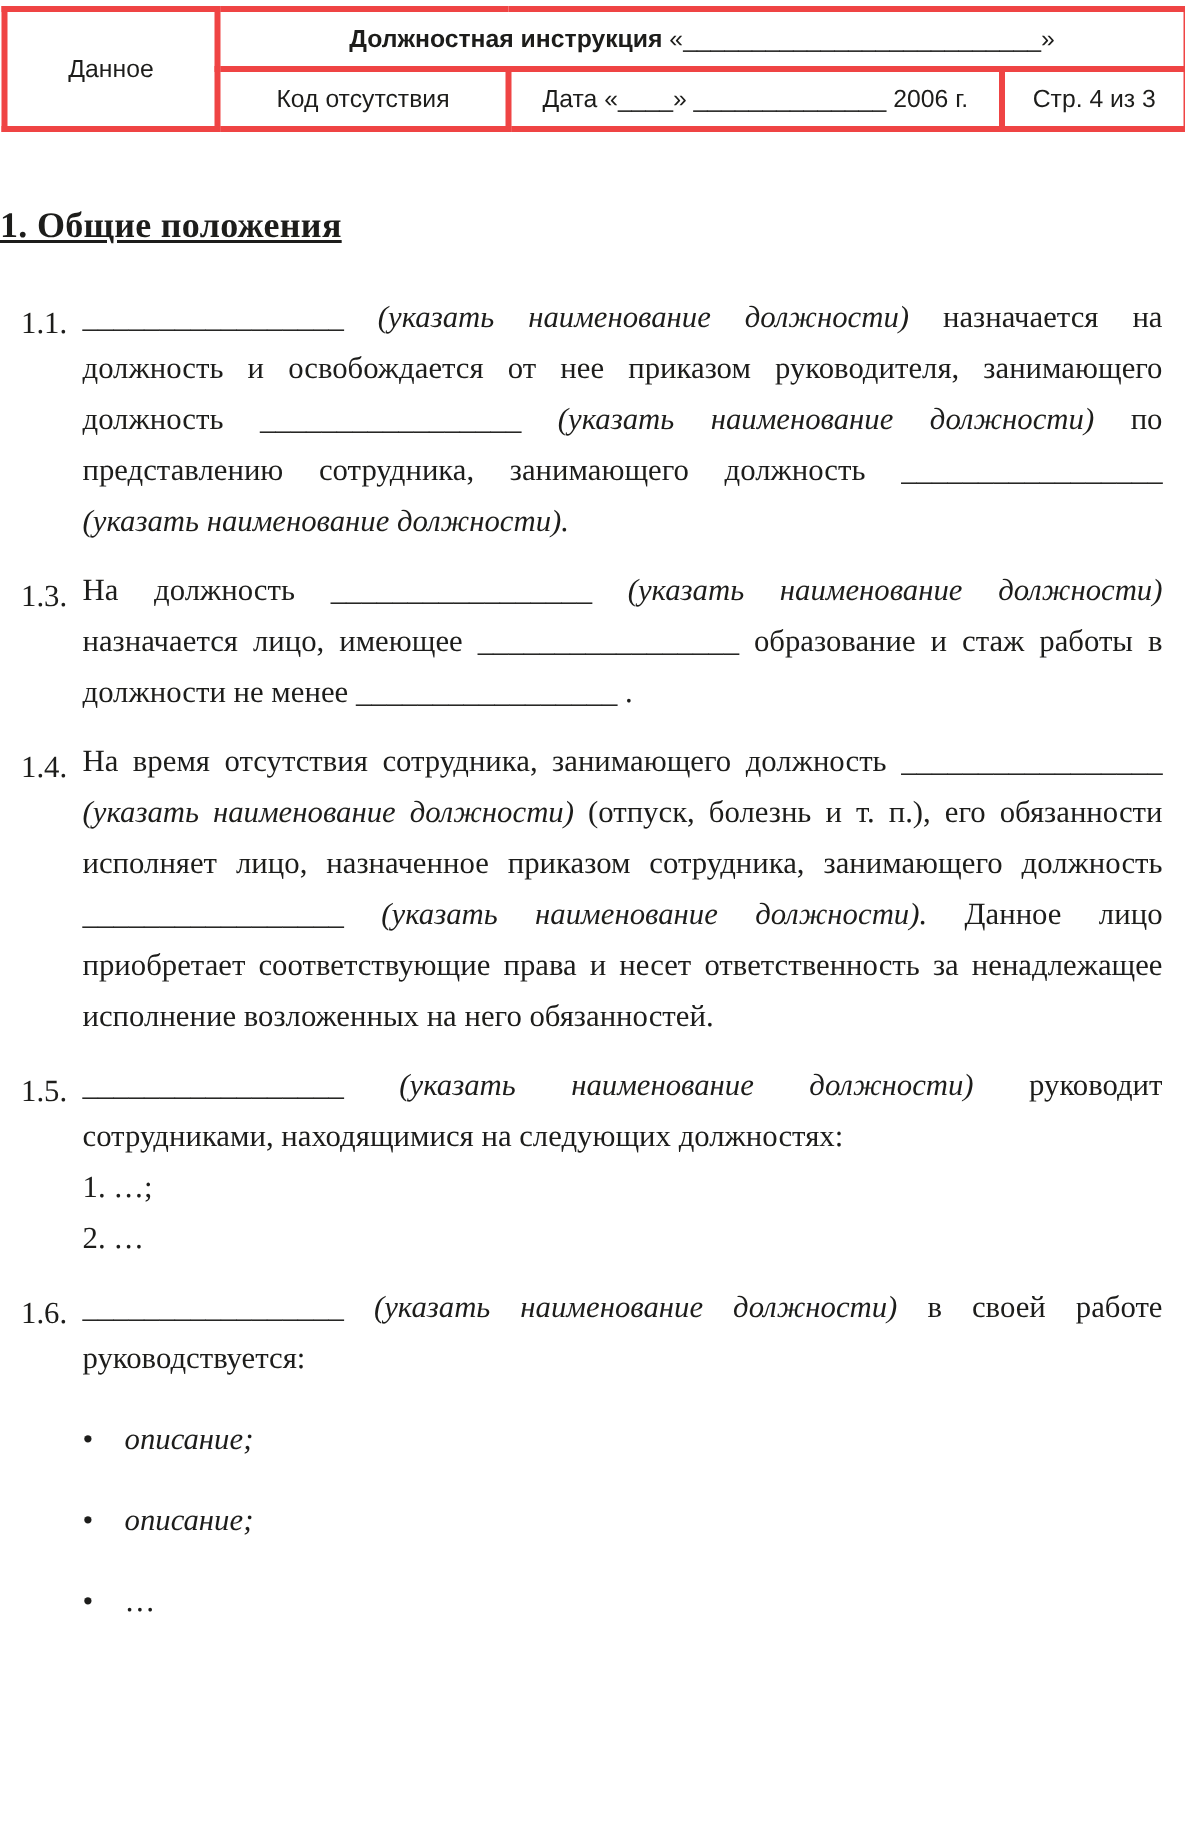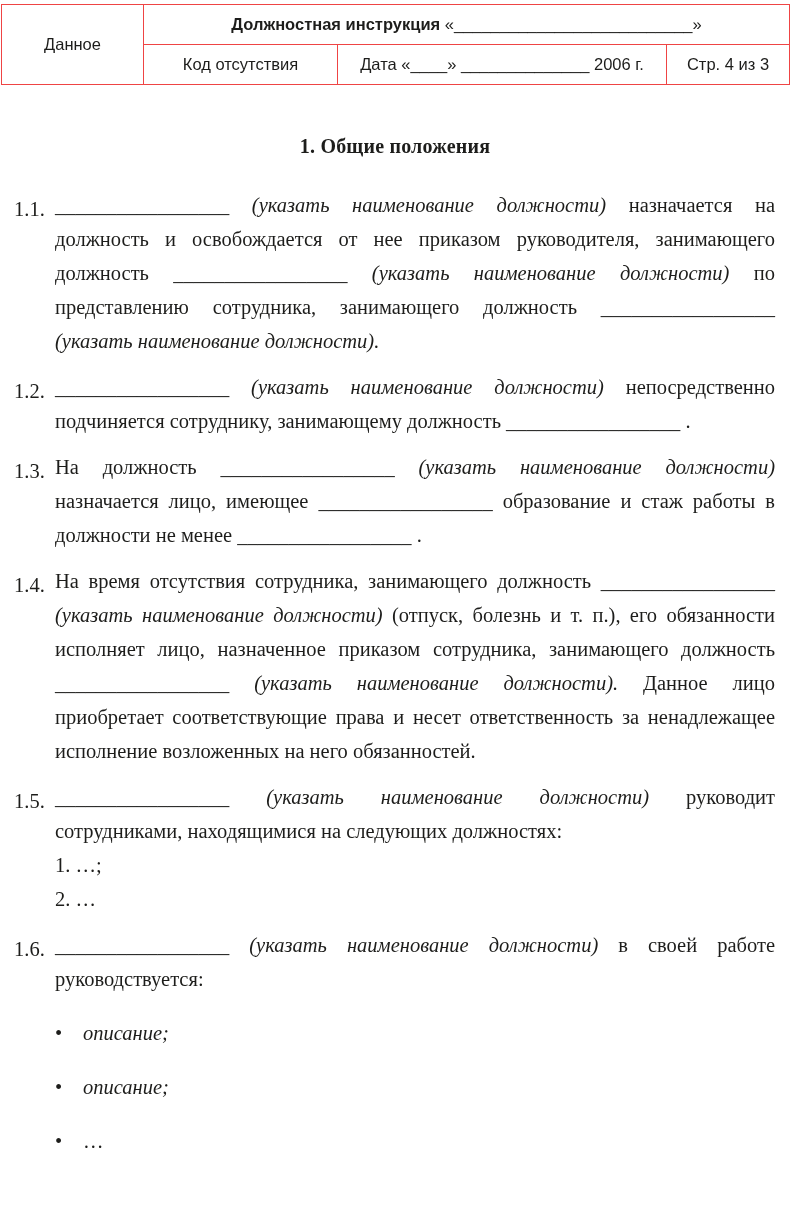--- a/index.html
+++ b/index.html
@@ -19,38 +19,38 @@
   .header-table {
     width: 788px;
     margin: 4px 1px 0 1px;
     border-collapse: collapse;
     table-layout: fixed;
     font-family: "Liberation Sans", "DejaVu Sans", sans-serif;
     font-size: 16.5px;
     color: #1d1d1b;
   }
   .header-table td {
-    border: 1px solid #ef4444;
+    border: 4px solid #ef4444;
     text-align: center;
     vertical-align: middle;
     height: 40px;
     padding: 2px 6px;
     overflow: hidden;
     white-space: nowrap;
   }
   .title-label { font-weight: 700; }
   .title-blank { font-weight: 400; }
 
   
   .section-title {
     margin: 50px 0 30px 0;
-    text-align: center;
     font-weight: 700;
-    font-size: 20px;
+    font-size: 24px;
     letter-spacing: 0.2px;
+    text-decoration: underline;
   }
 
   
   .content { padding: 0 15px 0 14px; }
   .item {
     position: relative;
     padding-left: 41px;
     text-align: justify;
     font-size: 20.5px;
     line-height: 34px;
@@ -104,20 +104,19 @@
         <span>Стр. 4 из 3</span>
       </td>
     </tr>
   </tbody>
     </table>
 
   <h1 class="section-title">1. Общие положения</h1>
 
   <div class="content">
       <div class="item"><span class="item-number">1.1.</span><span><span class="seg-blank">_________________</span><span class="seg-italic"> (указать наименование должности) </span><span class="seg-normal">назначается на должность и освобождается от нее приказом руководителя, занимающего должность </span><span class="seg-blank">_________________</span><span class="seg-italic"> (указать наименование должности) </span><span class="seg-normal">по представлению сотрудника, занимающего должность </span><span class="seg-blank">_________________</span><span class="seg-italic"> (указать наименование должности).</span></span></div>
-      <div class="item"><span class="item-number">1.2.</span><span><span class="seg-blank">_________________</span><span class="seg-italic"> (указать наименование должности) </span><span class="seg-normal">непосредственно подчиняется сотруднику, занимающему должность </span><span class="seg-blank">_________________</span><span class="seg-normal"> .</span></span></div>
       <div class="item"><span class="item-number">1.3.</span><span><span class="seg-normal">На должность </span><span class="seg-blank">_________________</span><span class="seg-italic"> (указать наименование должности) </span><span class="seg-normal">назначается лицо, имеющее </span><span class="seg-blank">_________________</span><span class="seg-normal"> образование и стаж работы в должности не менее </span><span class="seg-blank">_________________</span><span class="seg-normal"> .</span></span></div>
       <div class="item"><span class="item-number">1.4.</span><span><span class="seg-normal">На время отсутствия сотрудника, занимающего должность </span><span class="seg-blank">_________________</span><span class="seg-italic"> (указать наименование должности) </span><span class="seg-normal">(отпуск, болезнь и т. п.), его обязанности исполняет лицо, назначенное приказом сотрудника, занимающего должность </span><span class="seg-blank">_________________</span><span class="seg-italic"> (указать наименование должности). </span><span class="seg-normal">Данное лицо приобретает соответствующие права и несет ответственность за ненадлежащее исполнение возложенных на него обязанностей.</span></span></div>
       <div class="item"><span class="item-number">1.5.</span><span><span class="seg-blank">_________________</span><span class="seg-italic"> (указать наименование должности) </span><span class="seg-normal">руководит сотрудниками, находящимися на следующих должностях:</span></span><div class="sub-line"><span class="seg-normal">1. …;</span></div><div class="sub-line"><span class="seg-normal">2. …</span></div></div>
       <div class="item"><span class="item-number">1.6.</span><span><span class="seg-blank">_________________</span><span class="seg-italic"> (указать наименование должности) </span><span class="seg-normal">в своей работе руководствуется:</span></span><div class="sub-line bulleted"><span class="bullet-marker">•</span><span class="seg-italic">описание;</span></div><div class="sub-line bulleted"><span class="bullet-marker">•</span><span class="seg-italic">описание;</span></div><div class="sub-line bulleted"><span class="bullet-marker">•</span><span class="seg-normal">…</span></div></div>
     </div>
 
 </div>
 
 </body></html>

